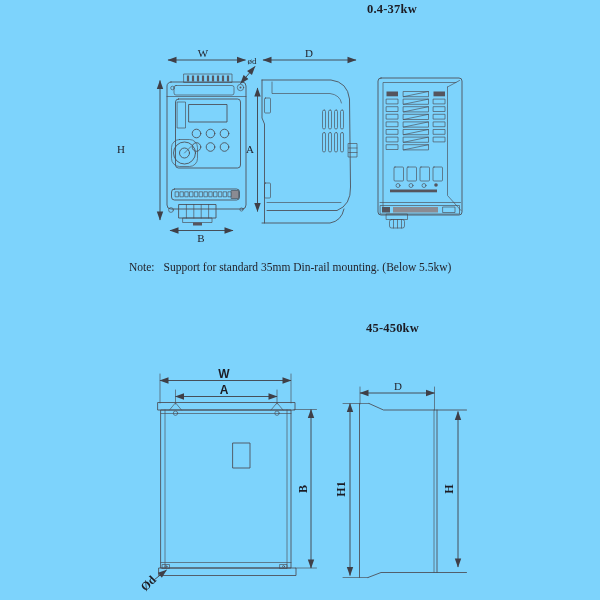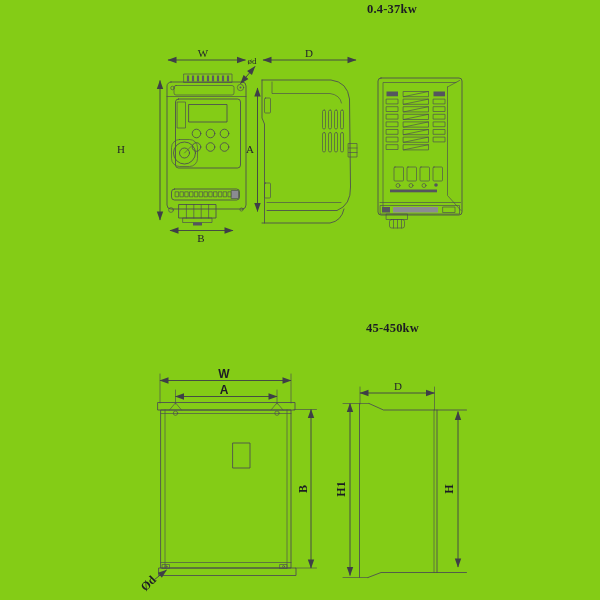--- a/index.html
+++ b/index.html
@@ -1,16 +1,16 @@
 <!DOCTYPE html>
 <html><head>
 <meta charset="utf-8">
 <style>
   html,body{margin:0;padding:0;background:#ffffff;}
-  .page{position:relative;width:600px;height:600px;background:#84cc16;overflow:hidden;
+  .page{position:relative;width:600px;height:600px;background:#7dd3fc;overflow:hidden;
         font-family:"Liberation Serif",serif;}
   .sec-title{position:absolute;font-weight:bold;font-size:12.5px;color:#1c1c24;letter-spacing:.2px;}
   .small-title{left:367px;top:2px;}
   .large-title{left:366px;top:321px;text-align:center;}
   .note-line{position:absolute;left:129px;top:261px;font-size:11.5px;color:#23232b;white-space:nowrap;}
   .note-line .note-label{margin-right:9px;}
   svg.drawing{position:absolute;left:0;top:0;}
   .s{stroke:#4a4a52;stroke-width:.85;fill:none;stroke-linecap:round;stroke-linejoin:round;}
   .thin{stroke-width:.65;}
   .dash{stroke-dasharray:4 2.6;stroke-width:.7;}
@@ -26,20 +26,23 @@
 </style>
 </head>
 <body>
 
 <div class="page">
 
   <div class="sec-title small-title">0.4-37kw</div>
 
   <div class="sec-title large-title">45-450kw</div>
 
+  <div class="note-line">
+    <span class="note-label">Note:</span><span>Support for standard 35mm Din-rail mounting. (Below 5.5kw)</span>
+  </div>
 
   <svg class="drawing" width="600" height="600" viewBox="0 0 600 600">
     <defs>
       <marker id="ah" viewBox="0 0 10 8" refX="9" refY="4" markerWidth="10" markerHeight="8" orient="auto-start-reverse" markerUnits="userSpaceOnUse">
         <path d="M0.5,0.8 L9.5,4 L0.5,7.2 Z" fill="#3f3f47"></path>
       </marker>
     </defs>
 
     <g>
       <rect class="s" x="167" y="82" width="79" height="127" rx="4"></rect>

